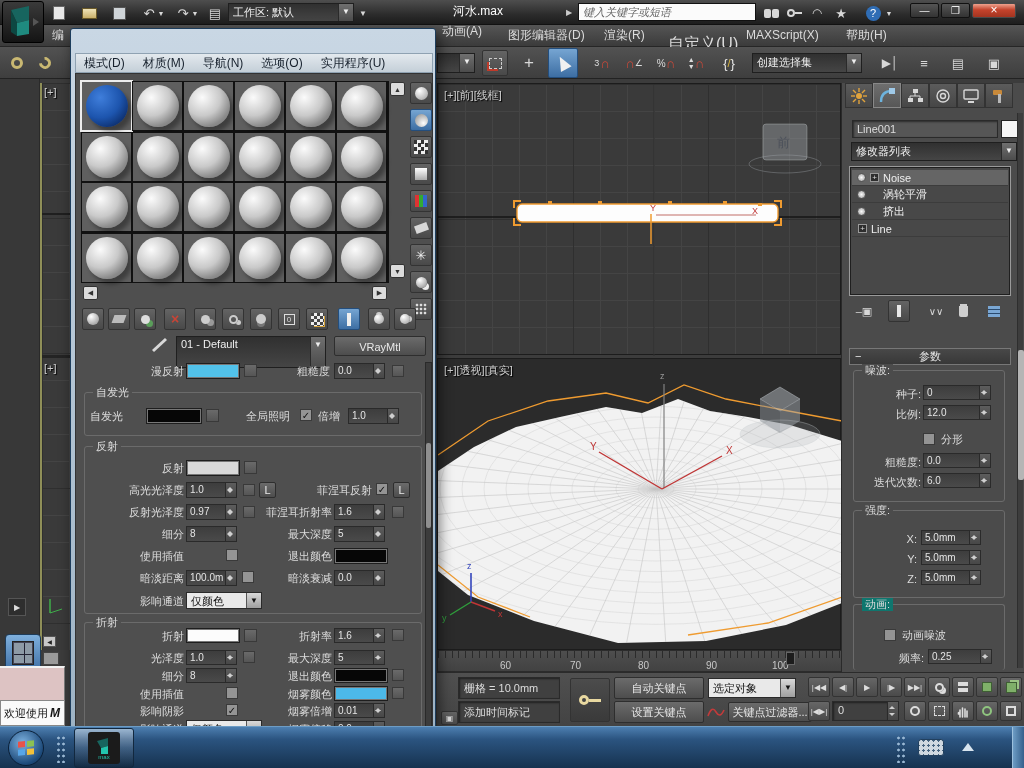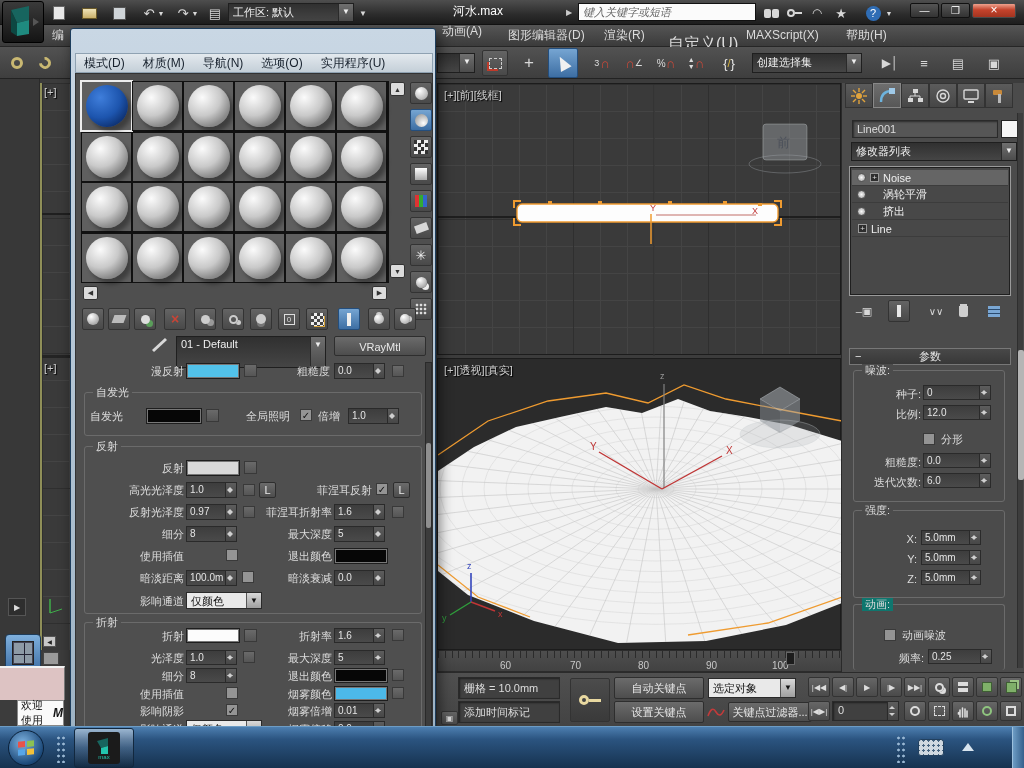--- a/index.html
+++ b/index.html
@@ -850,21 +850,21 @@
     </div>
   </div>
 
   <div class="ab" style="left:8px;top:598px;width:18px;height:18px;background:#2e2e2e;border:1px solid #555;color:#ddd;font-size:8px;text-align:center;line-height:17px;z-index:60;">▶</div>
   <div class="ab" style="left:5px;top:634px;width:36px;height:38px;background:linear-gradient(#7fb0dd,#3f6fa5);border:1px solid #1e3c5a;border-radius:4px;z-index:60;display:flex;align-items:center;justify-content:center;">
     <span style="width:22px;height:24px;background:#8d9aa6;border:1px solid #222;box-shadow:inset 0 0 0 1px #445;display:block;background-image:linear-gradient(#223 1px,transparent 1px),linear-gradient(90deg,#223 1px,transparent 1px);background-size:11px 12px;"></span>
   </div>
   <div class="ab" style="left:43px;top:636px;width:13px;height:11px;background:#c8c8c8;border:1px solid #555;color:#222;font-size:6px;text-align:center;line-height:10px;z-index:60;">◀</div>
   <div class="ab" style="left:43px;top:652px;width:16px;height:13px;background:#9a9a9a;border:1px solid #444;z-index:60;"></div>
   <div class="ab" style="left:0;top:666px;width:65px;height:34px;background:#ddc3c3;border-top:2px solid #f2f2f2;border-right:1px solid #777;z-index:60;"></div>
-  <div class="ab" style="left:17px;top:700px;width:47px;height:26px;background:#fafafa;border:1px solid #888;z-index:60;display:flex;align-items:center;padding-left:3px;">
+  <div class="ab" style="left:0;top:700px;width:65px;height:26px;background:#fafafa;border:1px solid #888;z-index:60;display:flex;align-items:center;padding-left:3px;">
     <span style="font-size:11px;color:#111;">欢迎使用</span>
     <b style="font-size:12px;color:#111;font-style:italic;margin-left:2px;">M</b>
   </div>
 
   <div class="ab" style="left:0;top:726px;width:1024px;height:42px;background:linear-gradient(#4d7fb0,#2b5480 30%,#16324f);border-top:1px solid #6d9cc4;z-index:100;">
     <div class="ab" style="left:8px;top:3px;width:36px;height:36px;border-radius:50%;background:radial-gradient(circle at 40% 35%,#7db2e0,#1d4a7a 70%,#0d2a48);border:1px solid #0a2038;display:flex;align-items:center;justify-content:center;">
       <span style="width:16px;height:14px;display:grid;grid-template-columns:7px 7px;grid-gap:2px;transform:skewY(-6deg);">
           <i style="background:#e8534a;"></i>
           <i style="background:#8cc153;"></i>
           <i style="background:#58a6e8;"></i>

